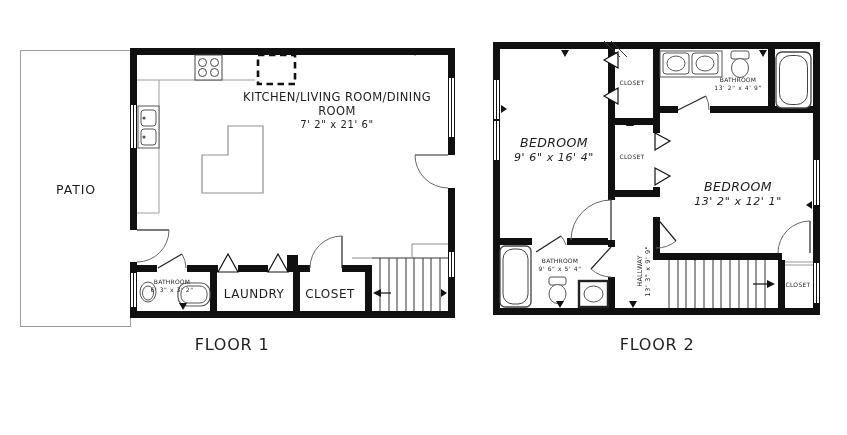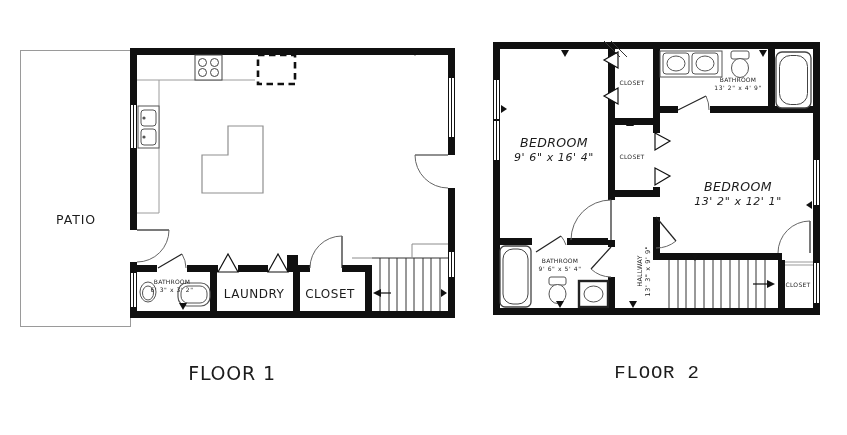--- a/index.html
+++ b/index.html
@@ -13,21 +13,21 @@
   .lbl-main{font-size:11.5px;white-space:normal;width:200px;line-height:1.22;}
   .lbl-main .dims{font-size:10px;margin-top:1px;}
   .lbl-bedroom{font-size:12.5px;font-style:italic;}
   .lbl-bedroom .dims{font-size:11px;margin-top:1px;}
   .lbl-room-sm{font-size:12px;letter-spacing:.5px;}
   .lbl-tiny{font-size:6px;letter-spacing:.2px;line-height:1.25;}
   .lbl-tiny .dims{font-size:6px;}
   .lbl-closet-sm{font-size:6px;letter-spacing:.3px;}
   .lbl-hallway{font-size:6.5px;letter-spacing:.2px;line-height:1.25;
                transform:translate(-50%,-50%) rotate(-90deg);}
-  .lbl-floor{font-size:19px;letter-spacing:.8px;margin-top:28px;}
+  .lbl-floor{font-size:16px;letter-spacing:.8px;}
 </style>
 </head>
 <body>
 
 <div id="stage">
 
 <svg id="plan-svg" width="847" height="435" viewBox="0 0 847 435">
 
   <g>
     <rect x="20.5" y="50.5" width="110" height="276" fill="#fff" stroke="#9a9a9a" stroke-width="1"></rect>
@@ -249,22 +249,26 @@
     <path d="M759,50 L767,50 L763,57 Z"></path>
     <path d="M626,126 L634,126 L630,119 Z"></path>
     <path d="M501,105 L501,113 L507,109 Z"></path>
     <path d="M812,201 L812,209 L806,205 Z"></path>
     <path d="M691,254 L699,254 L695,261 Z"></path>
     <path d="M556,301 L564,301 L560,308 Z"></path>
     <path d="M629,301 L637,301 L633,308 Z"></path>
   </g>
 </svg>
 
-<div class="lbl lbl-patio" style="left:76px;top:189px;margin-top:30px;">PATIO</div>
-
+<div class="lbl lbl-patio" style="left:76px;top:189px;">PATIO</div>
+
+<div class="lbl lbl-main" style="left:337px;top:111px;">
+  <div>KITCHEN/LIVING ROOM/DINING ROOM</div>
+  <div class="dims">7' 2" x 21' 6"</div>
+</div>
 
 <div class="lbl lbl-tiny" style="left:172px;top:285px;">
   <div>BATHROOM</div>
   <div class="dims">6' 3" x 3' 2"</div>
 </div>
 
 <div class="lbl lbl-room-sm" style="left:254px;top:294px;">LAUNDRY</div>
 <div class="lbl lbl-room-sm" style="left:330px;top:294px;">CLOSET</div>
 
 <div class="lbl lbl-floor" style="left:232px;top:345px;">FLOOR 1</div>
@@ -291,15 +295,15 @@
 
 <div class="lbl lbl-closet-sm" style="left:632px;top:83px;">CLOSET</div>
 <div class="lbl lbl-closet-sm" style="left:632px;top:157px;">CLOSET</div>
 <div class="lbl lbl-closet-sm" style="left:798px;top:285px;">CLOSET</div>
 
 <div class="lbl lbl-hallway" style="left:644px;top:271px;">
   <div>HALLWAY</div>
   <div class="dims">13' 3" x 9' 9"</div>
 </div>
 
-<div class="lbl lbl-floor" style="left:657px;top:345px;font-family:Liberation Mono, monospace;">FLOOR 2</div>
+<div class="lbl lbl-floor" style="left:657px;top:345px;">FLOOR 2</div>
 
 </div>
 
 </body></html>

